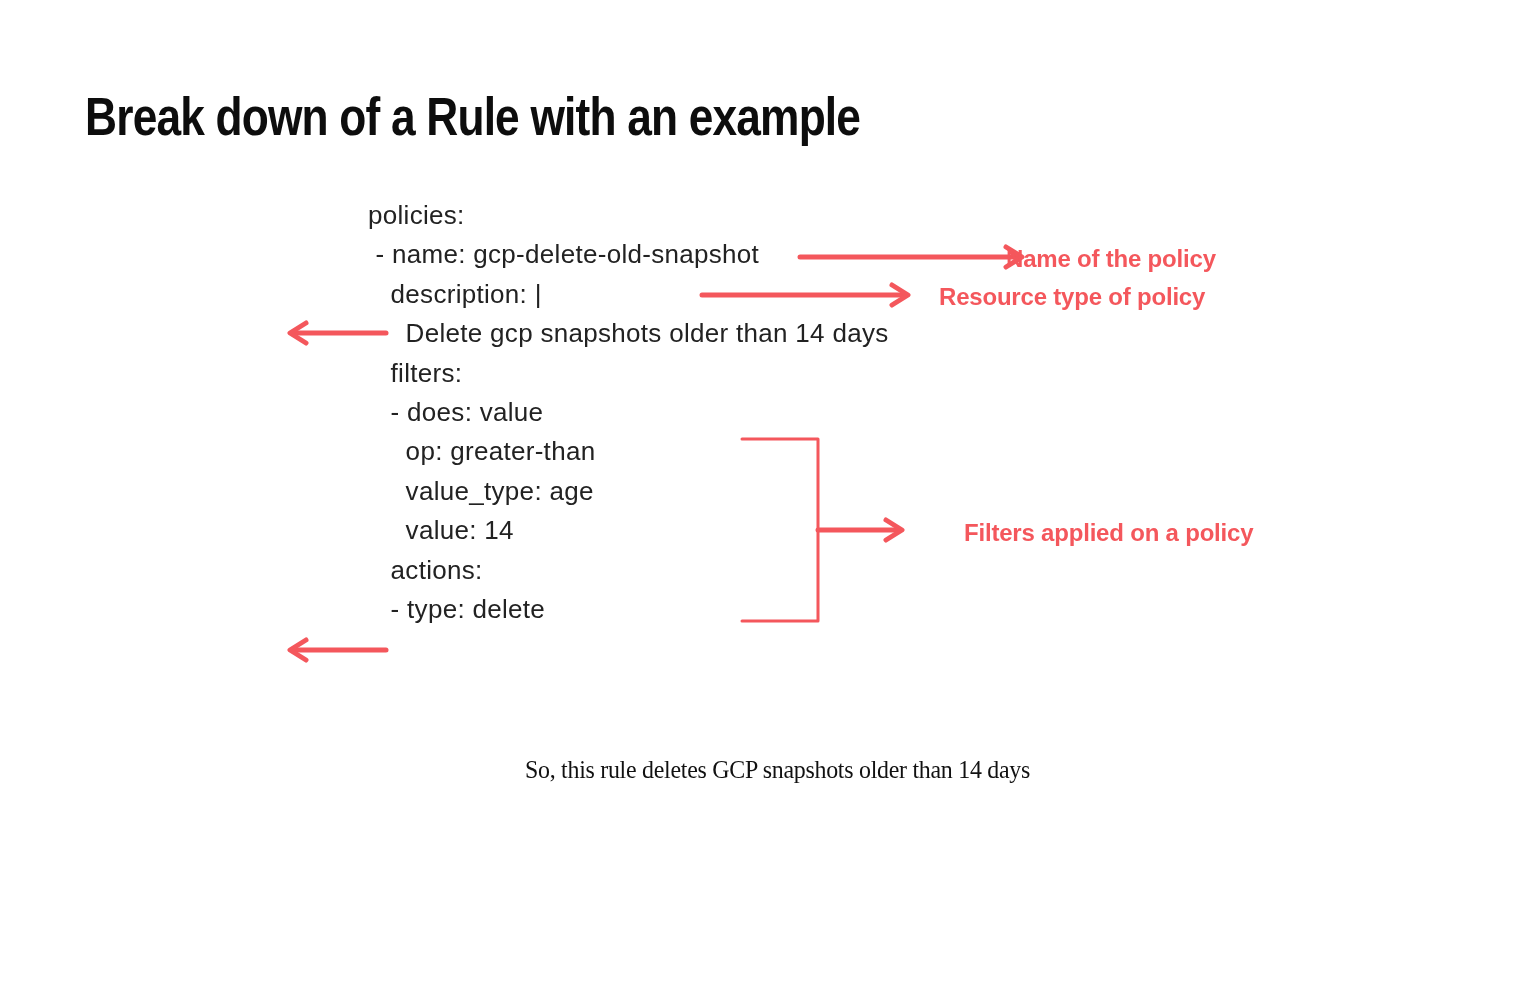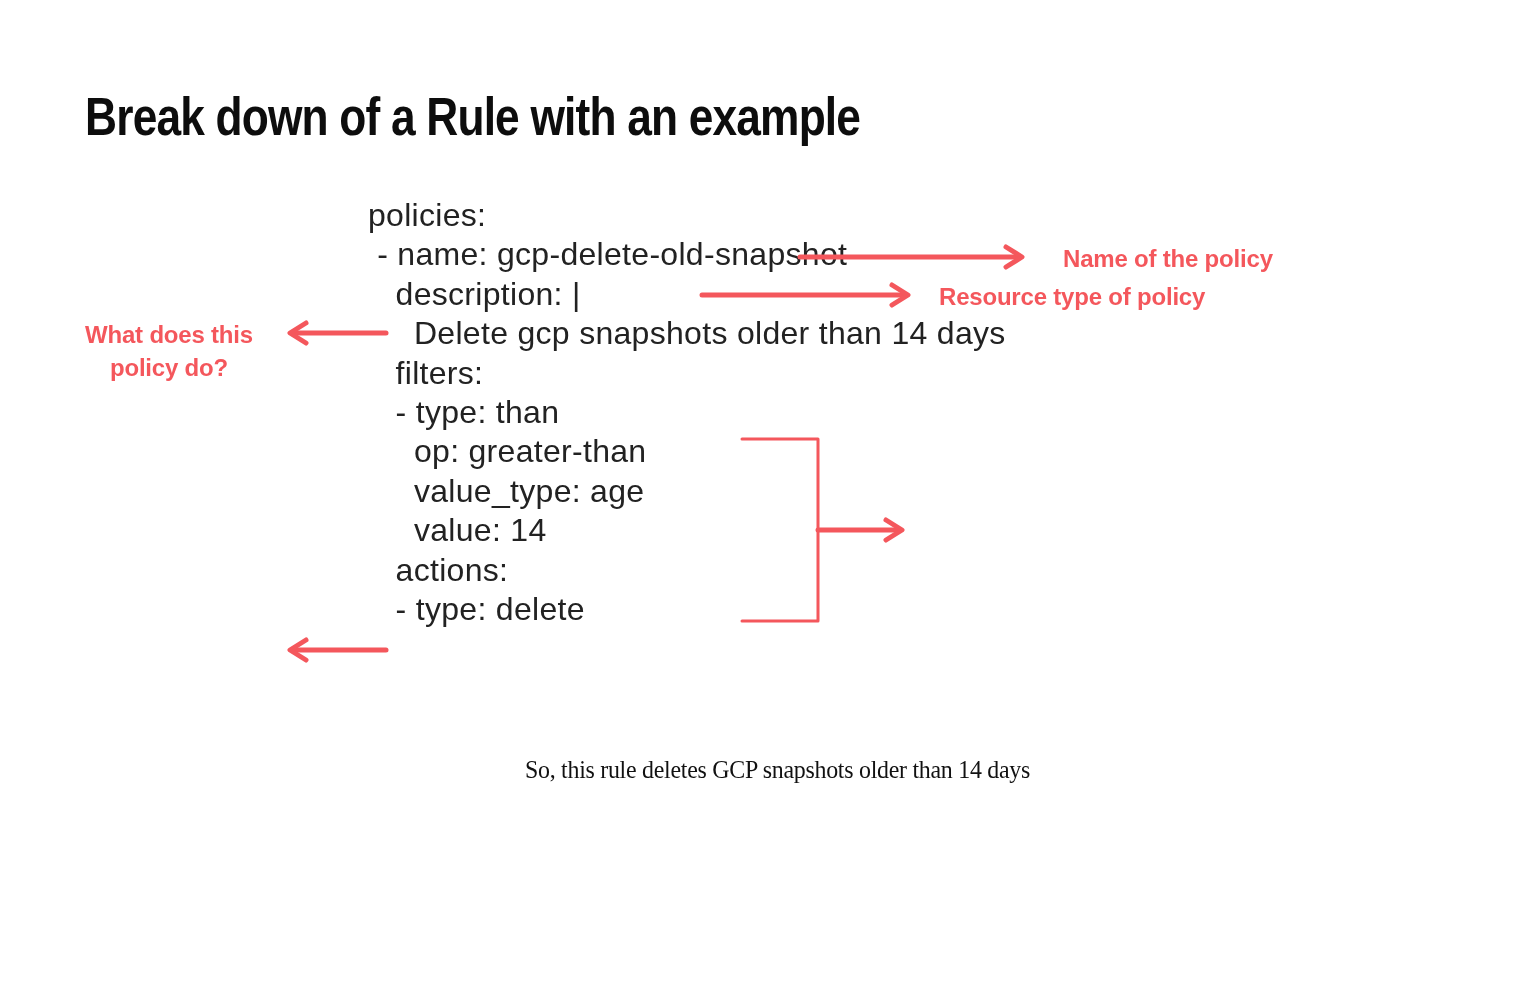--- a/index.html
+++ b/index.html
@@ -39,21 +39,21 @@
   }
 
   
   .code {
     position: absolute;
     left: 368px;
     top: 196px;
   }
   .code-line {
     font-family: "Liberation Sans", "DejaVu Sans", sans-serif;
-    font-size: 32px;
+    font-size: 26px;
     font-weight: 400;
     letter-spacing: 0.3px;
     line-height: 39.4px;
     height: 39.4px;
     white-space: pre;
     color: #222222;
   }
 
   
   .label {
@@ -109,21 +109,21 @@
 <div class="canvas">
 
   <h1 class="title-wrap"><span class="title">Break down of a Rule with an example</span></h1>
 
   <div class="code">
     <div class="code-line">policies:</div>
     <div class="code-line"> - name: gcp-delete-old-snapshot</div>
     <div class="code-line">   description: |</div>
     <div class="code-line">     Delete gcp snapshots older than 14 days</div>
     <div class="code-line">   filters:</div>
-    <div class="code-line">   - type: than</div>
+    <div class="code-line">   - does: value</div>
     <div class="code-line">     op: greater-than</div>
     <div class="code-line">     value_type: age</div>
     <div class="code-line">     value: 14</div>
     <div class="code-line">   actions:</div>
     <div class="code-line">   - type: delete</div>
   </div>
 
   <svg class="arr" style="left:798px; top:244px;" width="236" height="26" viewBox="0 0 236 26">
     <line x1="2" y1="13" x2="222" y2="13" stroke-width="5"></line>
     <path d="M208 3 L224 13 L208 23" fill="none" stroke-width="5"></path>
@@ -143,23 +143,23 @@
     <path d="M4 11 L80 11 L80 193 L4 193" fill="none" stroke-width="3"></path>
     <line x1="80" y1="102" x2="160" y2="102" stroke-width="5"></line>
     <path d="M148 92 L164 102 L148 112" fill="none" stroke-width="5"></path>
   </svg>
 
   <svg class="arr" style="left:276px; top:637px;" width="112" height="26" viewBox="0 0 112 26">
     <line x1="110" y1="13" x2="16" y2="13" stroke-width="5"></line>
     <path d="M30 3 L14 13 L30 23" fill="none" stroke-width="5"></path>
   </svg>
 
-  <div class="label" style="left:1063px; top:245px;">Name of the policy</div>
+  <div class="label" style="left:1006px; top:245px;">Name of the policy</div>
 
   <div class="label" style="left:939px; top:283px;">Resource type of policy</div>
 
-  <div class="label centered" style="left:64px; top:318px; width:210px;"><span>What does this</span><br><span>policy do?</span></div>
 
+  <div class="label" style="left:964px; top:519px;">Filters applied on a policy</div>
 
 
   <div class="conclusion-wrap"><span class="conclusion">So, this rule deletes GCP snapshots older than 14 days</span></div>
 
 </div>
 
 </body></html>

